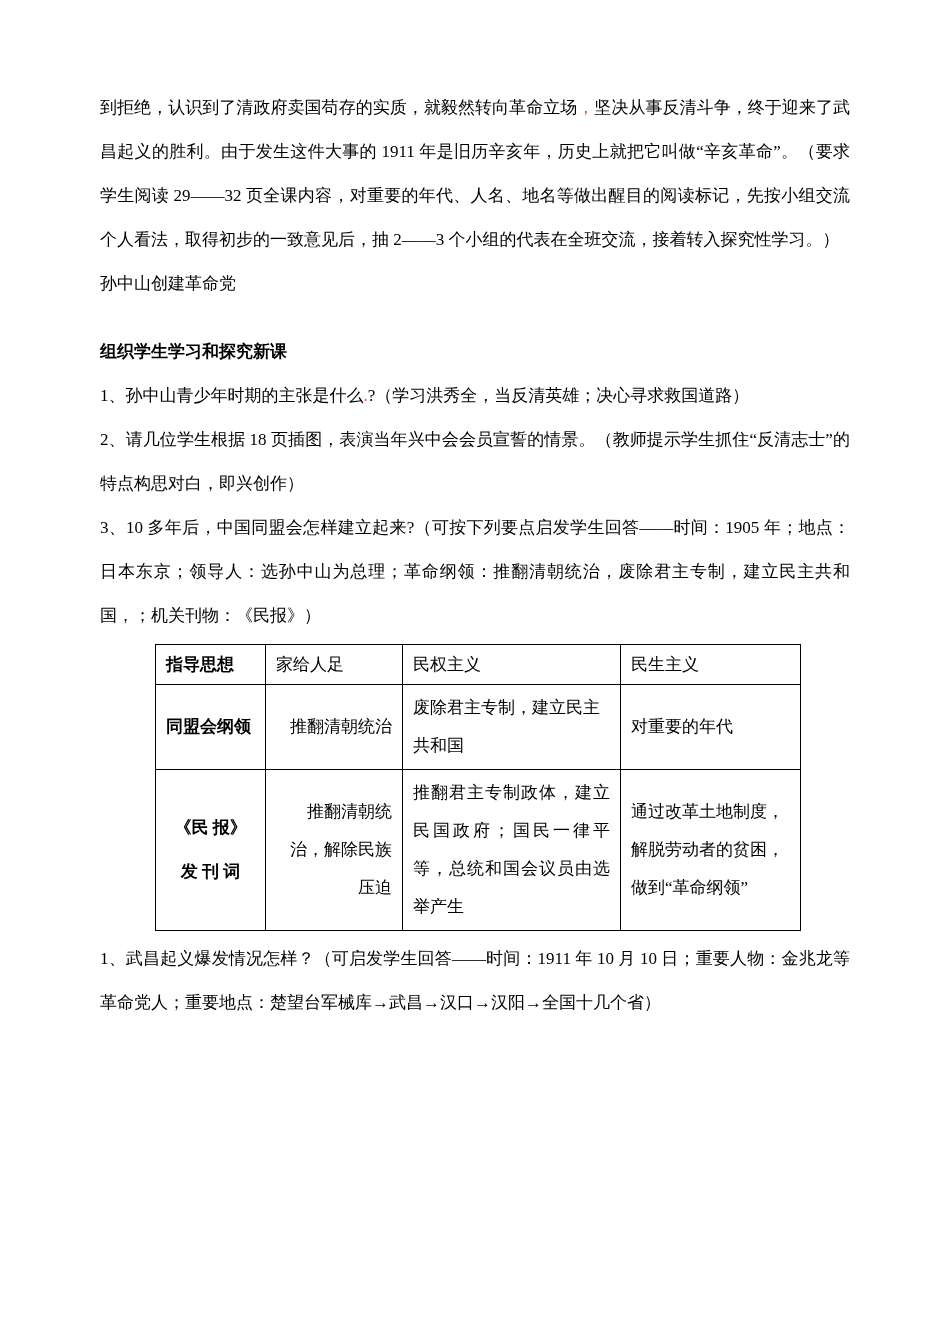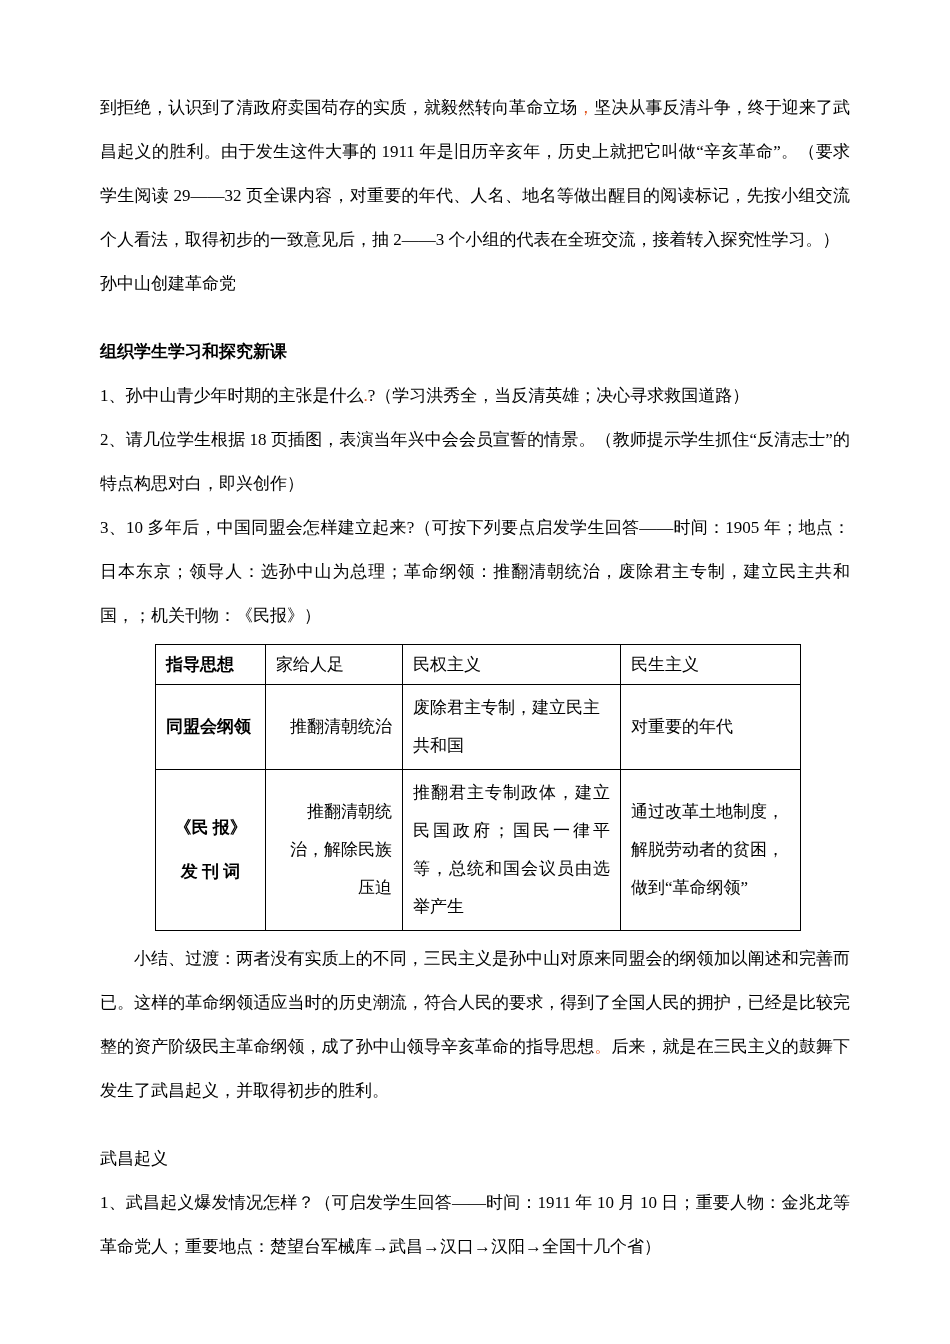--- a/index.html
+++ b/index.html
@@ -96,19 +96,17 @@
     </tr>
     <tr class="row2">
       <td class="col1 bold label2"><span>《民  报》</span><br><span>发 刊 词</span></td>
       <td class="col2 center">推翻清朝统治，解除民族压迫</td>
       <td class="col3 justify">推翻君主专制政体，建立民国政府；国民一律平等，总统和国会议员由选举产生</td>
       <td class="col4">通过改革土地制度，解脱劳动者的贫困，做到“革命纲领”</td>
     </tr>
   </tbody>
     </table>
 
-  <p class="para indent"><span>小结、过渡：两者没有实质上的不同，三民主义是孙中山对原来同盟会的纲领加以阐述和完善而已。这样的革命纲领适应当时的历史潮流，符合人民的要求，得到了全国人民的拥护，已经是比较完整的资产阶级民主革命纲领，成了孙中山领导辛亥革命的指导思想</span><span class="mark">。</span><span>后来，就是在三民主义的鼓舞下发生了武昌起义，并取得初步的胜利。</span></p>
 
-  <p class="para section-gap">武昌起义</p>
 
   <p class="para">1、武昌起义爆发情况怎样？（可启发学生回答——时间：1911 年 10 月 10 日；重要人物：金兆龙等革命党人；重要地点：楚望台军械库→武昌→汉口→汉阳→全国十几个省）</p>
 
 </div>
 
 </body></html>

